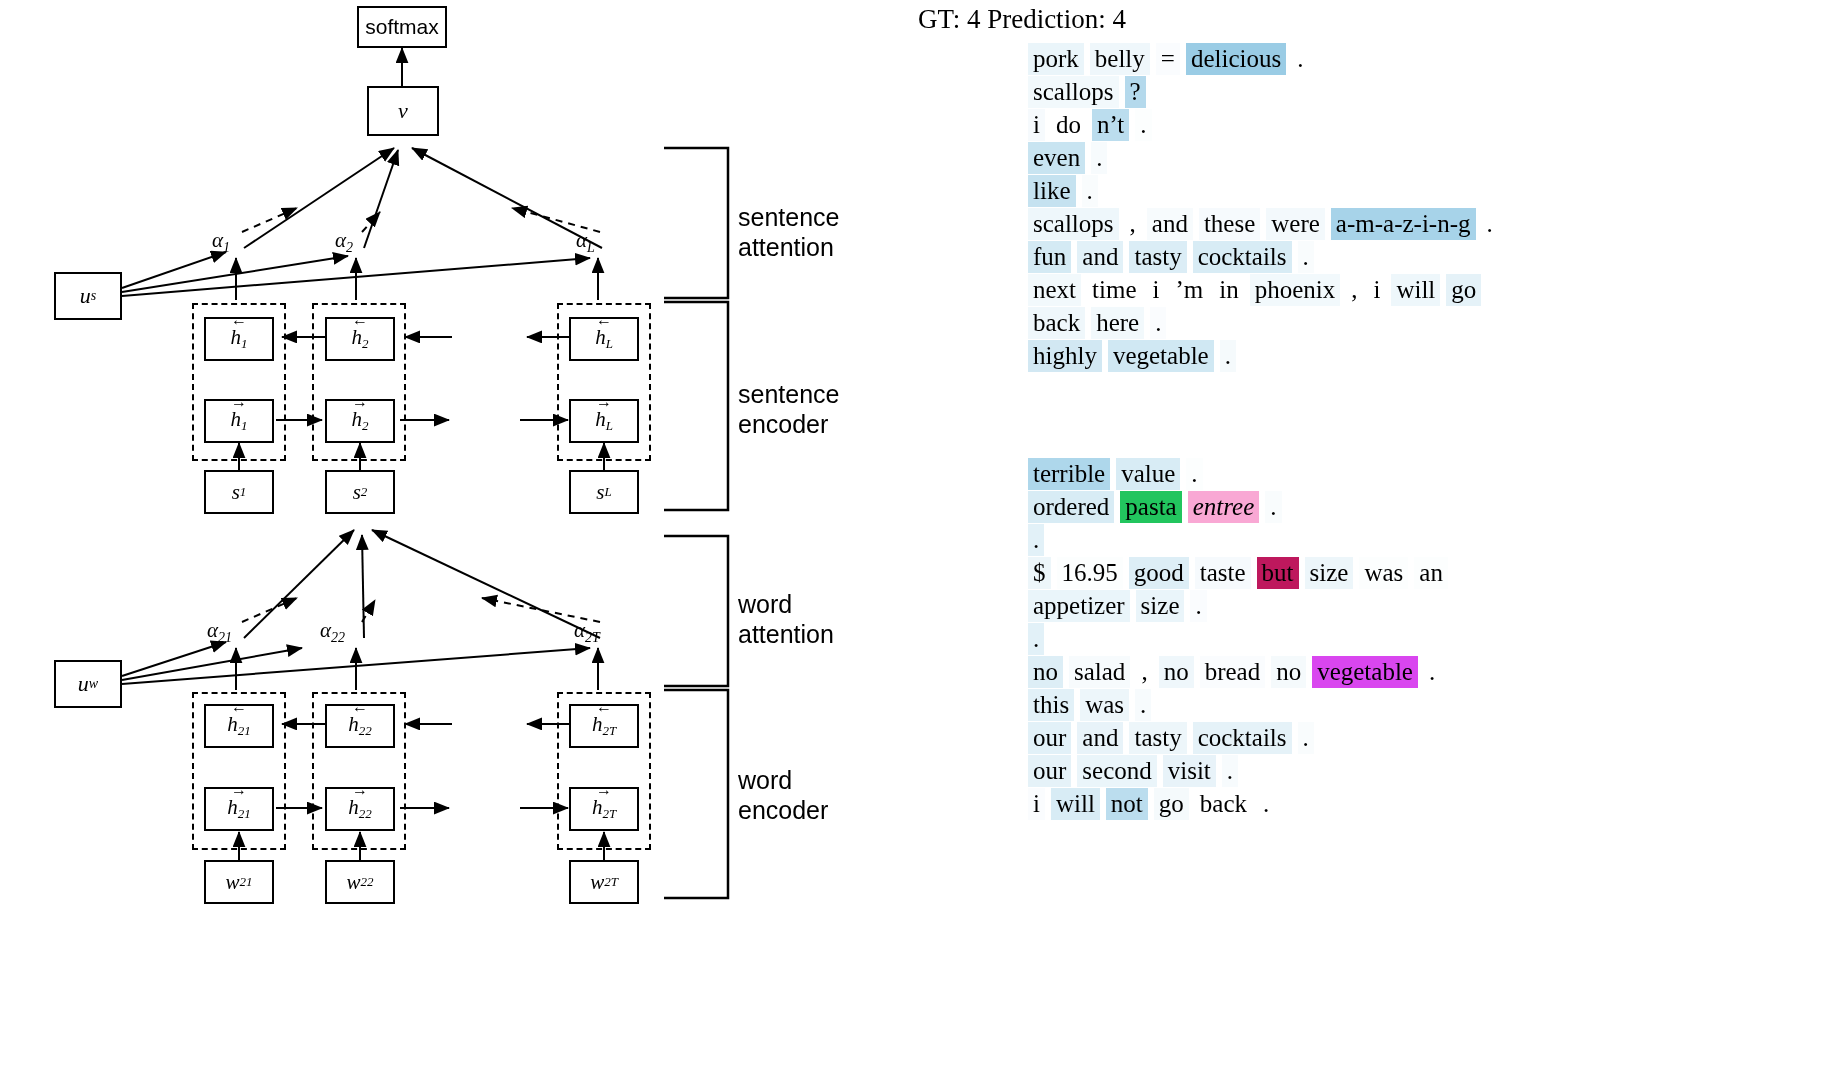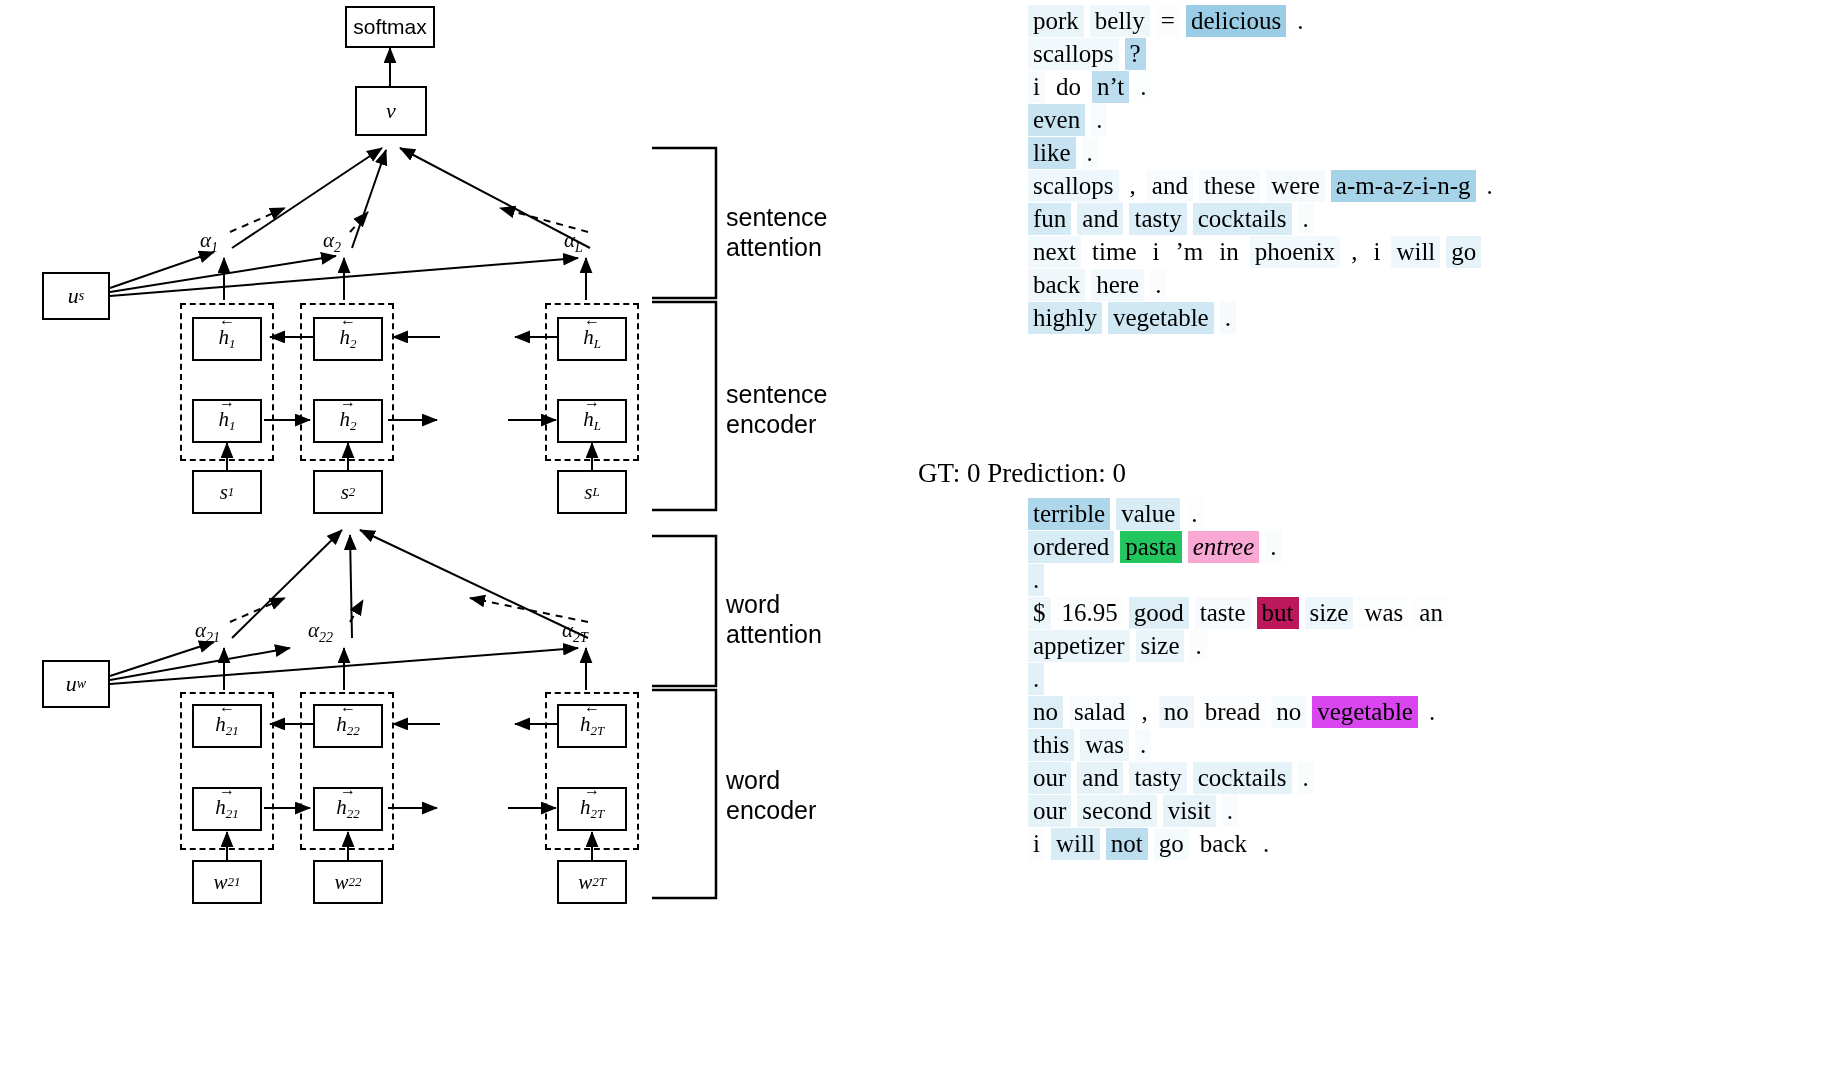--- a/index.html
+++ b/index.html
@@ -16,21 +16,21 @@
   }
   #page {
     position: relative;
     width: 1846px;
     height: 1073px;
   }
 
   
   #diagram {
     position: absolute;
-    left: 0; top: 0;
+    left: 12px; top: 0;
     width: 900px; height: 1073px; padding-left: 32px;
   }
   #diagram-svg { position: absolute; left: 0; top: 0; }
 
   .node-box {
     position: absolute;
     border: 2px solid #000;
     background: #fff;
     box-sizing: border-box;
     display: flex;
@@ -90,21 +90,21 @@
     font-family: "Liberation Serif", serif;
     font-size: 27px;
     color: #000;
     margin-left: 18px;
     margin-bottom: 8px;
     white-space: nowrap;
   }
   .rows { position: relative; }
   .row {
     display: flex;
-    align-items: center;
+    align-items: flex-start;
     height: 33px;
     gap: 17px;
   }
   .sent-bar {
     width: 72px;
     flex: 0 0 72px;
     margin-left: 0px;
   }
   .gap { width: 22px; flex: 0 0 22px; }
   .words {
@@ -325,20 +325,21 @@
     <div class="side-label" style="left:726px; top:380px;">sentence
 encoder</div>
     <div class="side-label" style="left:726px; top:590px;">word
 attention</div>
     <div class="side-label" style="left:726px; top:766px;">word
 encoder</div>
   </div>
 
   <div id="viz">
     <div class="example" id="example-0" style="top:4px;">
+      <div class="ex-title">GT: 4 Prediction: 4</div>
       <div class="rows" id="rows-0">
           <div class="row">
             <div class="sent-bar" style="background: rgb(251, 184, 179);"></div>
             <div class="gap"></div>
             <div class="words">
               <span class="word" style="background: rgb(234, 245, 250);">pork</span>
               <span class="word" style="background: rgb(239, 247, 251);">belly</span>
               <span class="word" style="background: rgb(250, 252, 254);">=</span>
               <span class="word" style="background: rgb(154, 204, 229);">delicious</span>
               <span class="word" style="background: rgba(0, 0, 0, 0);">.</span>
@@ -432,21 +433,20 @@
             <div class="gap"></div>
             <div class="words">
               <span class="word" style="background: rgb(210, 232, 243);">highly</span>
               <span class="word" style="background: rgb(208, 232, 243);">vegetable</span>
               <span class="word" style="background: rgb(245, 250, 252);">.</span>
             </div>
           </div>
         </div>
     </div>
     <div class="example" id="example-1" style="top:458px;">
-      <div class="ex-title">GT: 0 Prediction: 0</div>
       <div class="rows" id="rows-1">
           <div class="row">
             <div class="sent-bar" style="background: rgb(250, 172, 167);"></div>
             <div class="gap"></div>
             <div class="words">
               <span class="word" style="background: rgb(174, 215, 235);">terrible</span>
               <span class="word" style="background: rgb(216, 236, 245);">value</span>
               <span class="word" style="background: rgb(252, 254, 254);">.</span>
             </div>
           </div>

